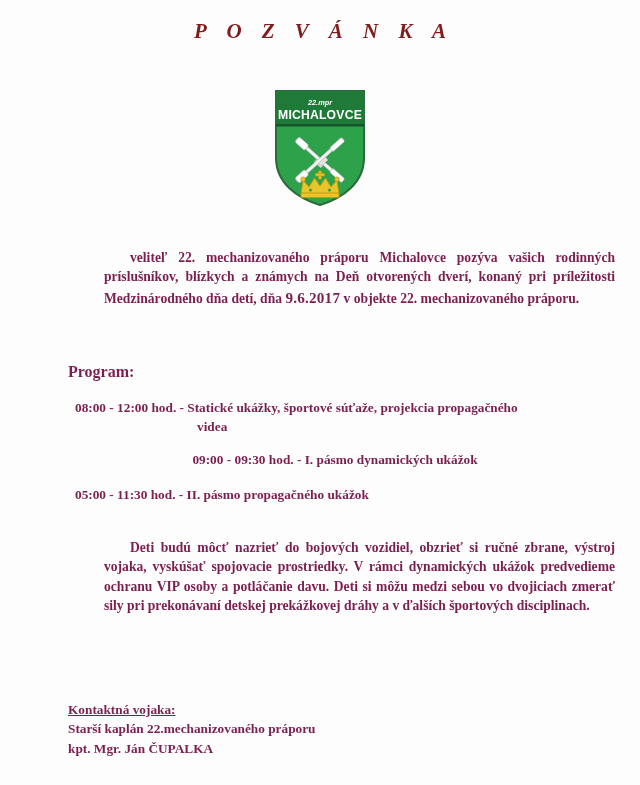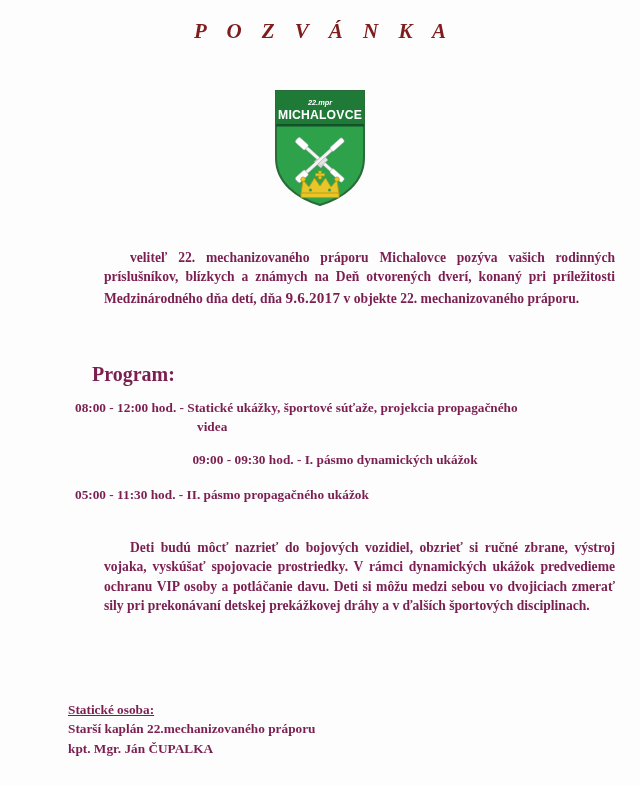--- a/index.html
+++ b/index.html
@@ -74,23 +74,22 @@
     font-size: 15.2px;
     letter-spacing: 0.2px;
   }
 
   .program-head {
     position: absolute;
     left: 68px;
     top: 363px;
     color: #7a1f50;
     font-weight: bold;
-    font-size: 20px;
-    font-family: "Liberation Serif", "DejaVu Serif", serif;
-    margin-left: 24px;
+    font-size: 16px;
+    font-family: "Liberation Serif", "DejaVu Serif", serif;
   }
 
   .prog-item {
     position: absolute;
     left: 75px;
     width: 520px;
     color: #7a1f50;
     font-weight: bold;
     font-size: 13.3px;
     line-height: 1.45;
@@ -197,18 +196,18 @@
 
   <div class="prog-item prog-3">
     <span>05:00 - 11:30 hod.</span><span> - </span><span>II. pásmo propagačného ukážok</span>
   </div>
 
   <div class="body-text para2">
     <span class="indent"></span><span>Deti budú môcť nazrieť do bojových vozidiel, obzrieť si ručné zbrane, výstroj vojaka, vyskúšať spojovacie prostriedky. V rámci dynamických ukážok predvedieme ochranu VIP osoby a potláčanie davu. Deti si môžu medzi sebou vo dvojiciach zmerať sily pri prekonávaní detskej prekážkovej dráhy a v ďalších športových disciplinach.</span>
   </div>
 
   <div class="contact">
-    <span class="hdr">Statické osoba:</span>
+    <span class="hdr">Kontaktná vojaka:</span>
     <span class="line">Starší kaplán 22.mechanizovaného práporu</span>
     <span class="line">kpt. Mgr. Ján ČUPALKA</span>
   </div>
 
 </div>
 
 </body></html>

